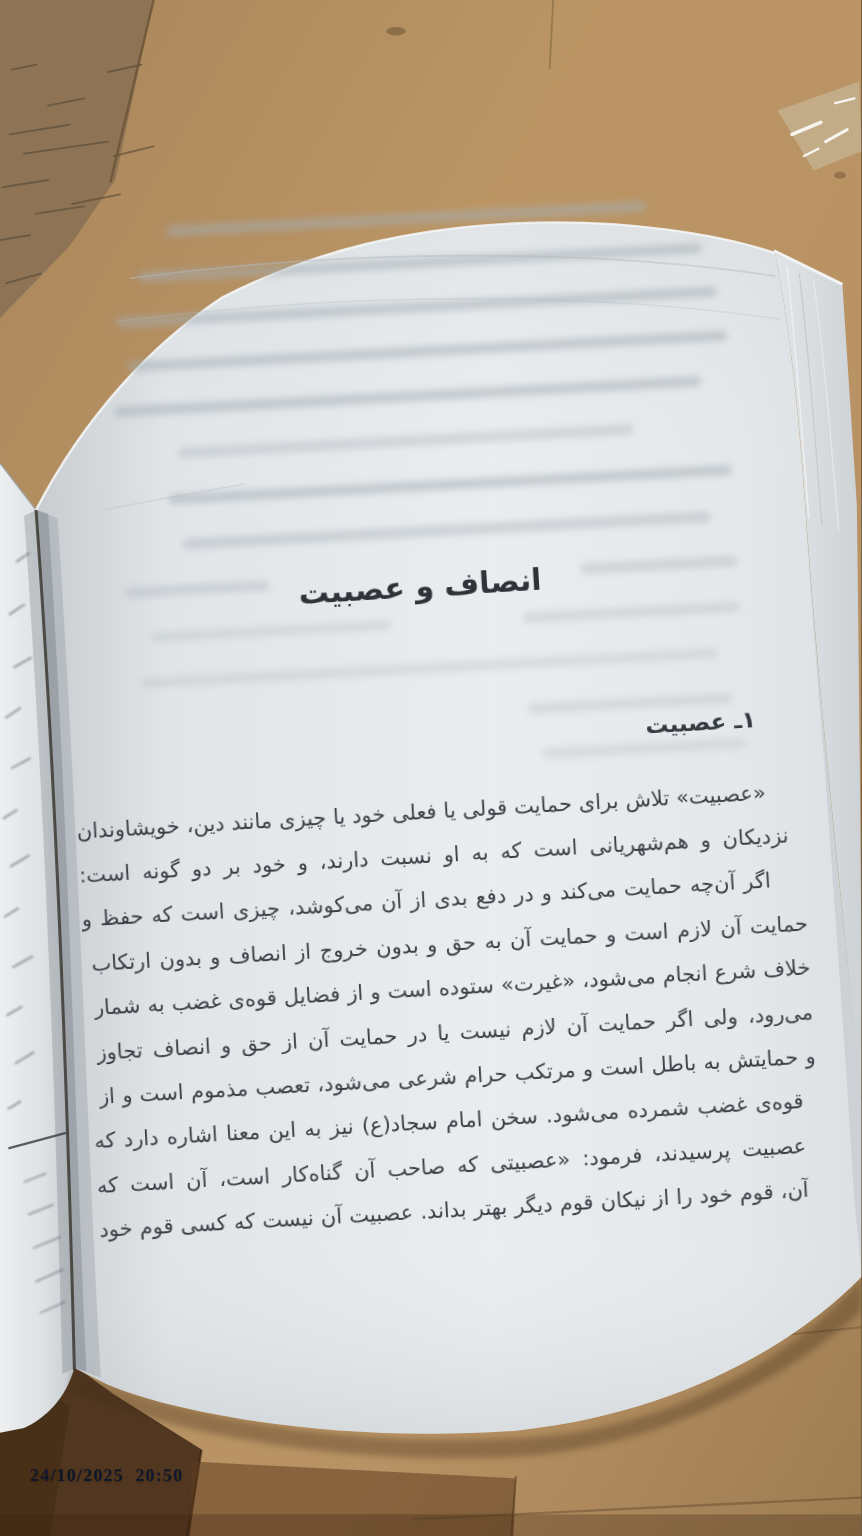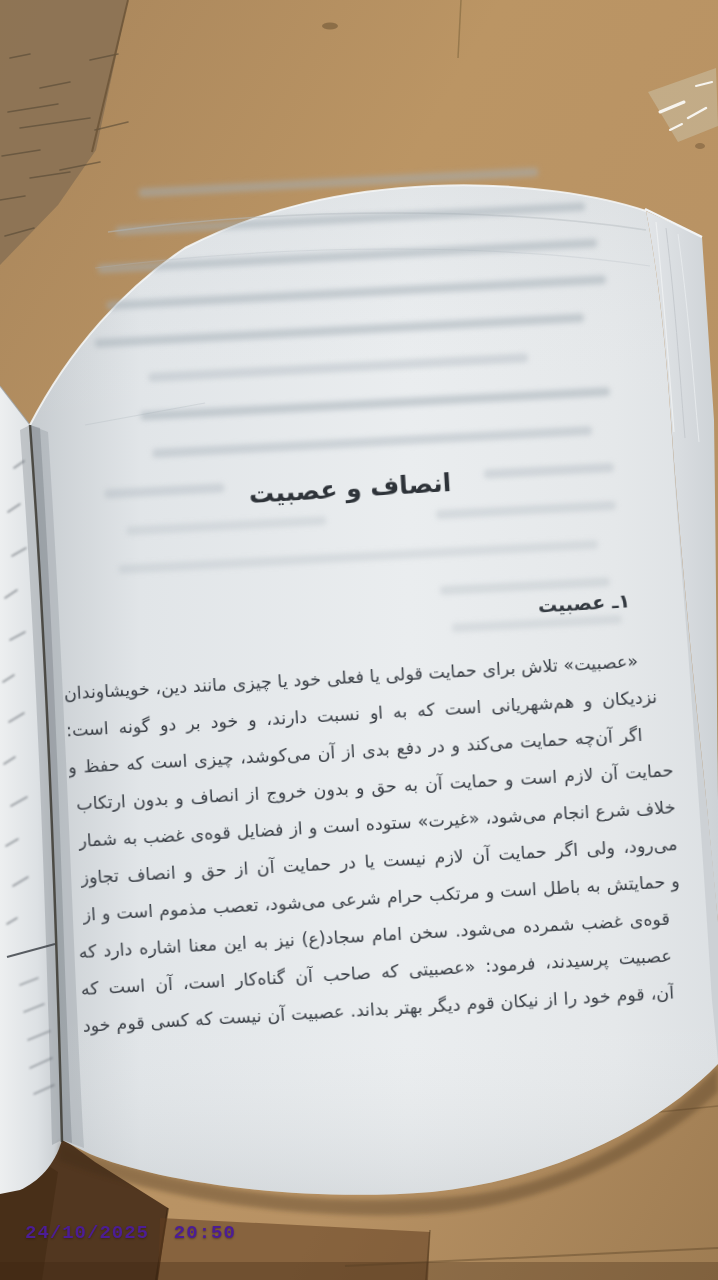--- a/index.html
+++ b/index.html
@@ -26,22 +26,22 @@
   }
   .body-line{
     height:37px;line-height:37px;font-size:17.5px;color:#3a3f46;
     text-align:justify;text-align-last:justify;overflow:hidden;
     letter-spacing:.1px;
   }
   .body-line.indent{padding-right:17px;}
   .body-line.bulge{margin-right:-12px;margin-left:6px;}
   .timestamp{
     left:25px;top:1222px;
-    font-family:Liberation Mono, monospace;font-size:19px;font-weight:700;
-    color:#4c1d95;letter-spacing:1px;white-space:pre;
+    font-family:Liberation Serif, serif;font-size:15px;font-weight:700;
+    color:#0f172a;letter-spacing:1px;white-space:pre;
     text-shadow:0 1px 2px rgba(40,24,8,.45);
   }
 </style>
 </head>
 <body>
 
 <div class="stage">
 
   <svg width="718" height="1280" viewBox="0 0 718 1280">
     <defs>

